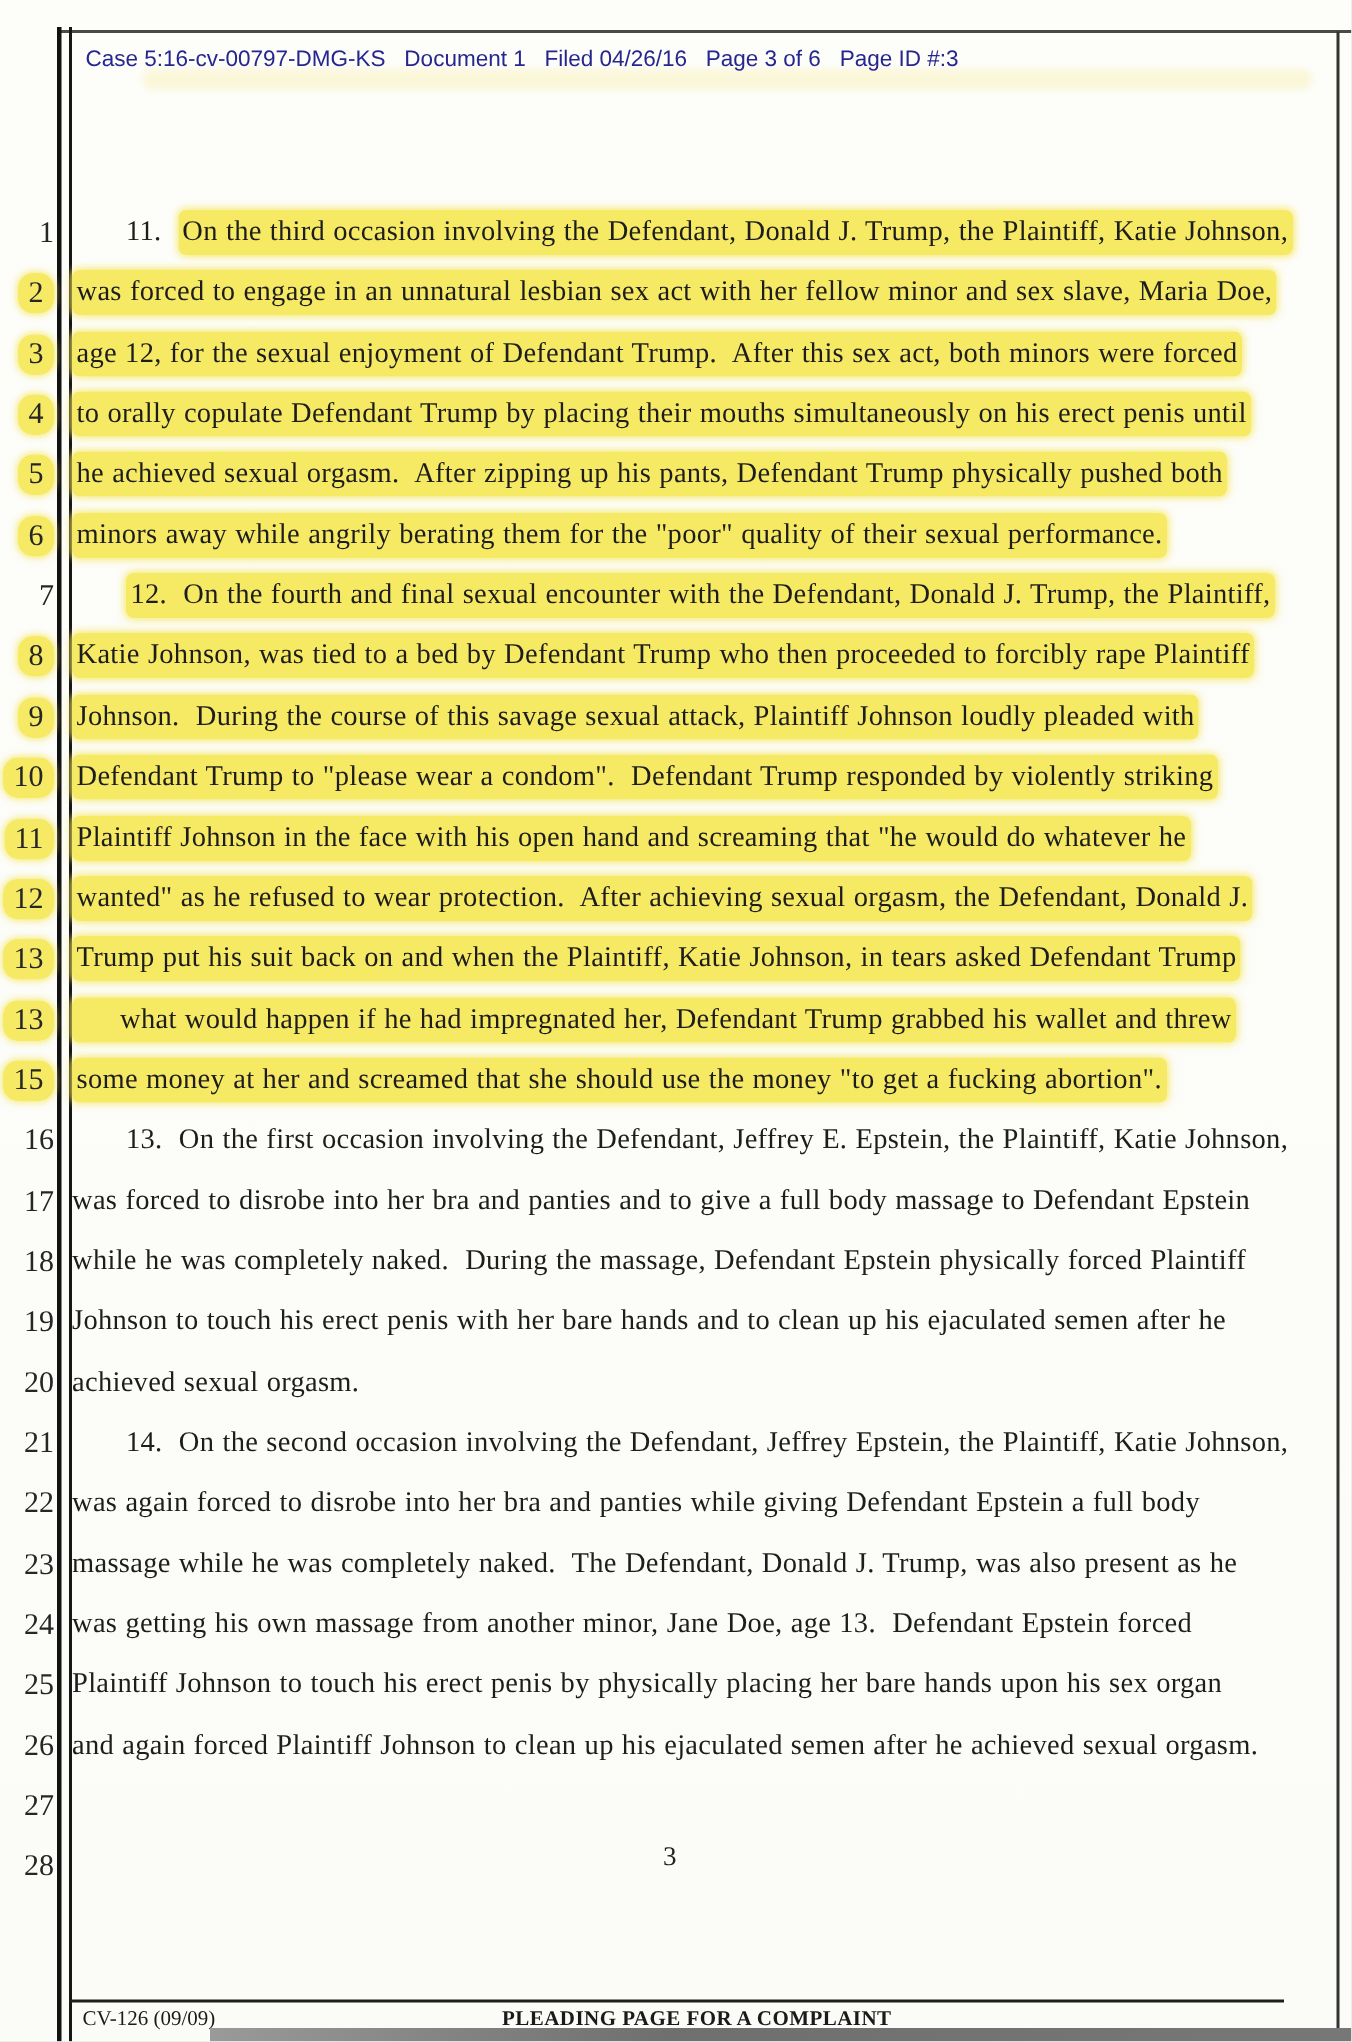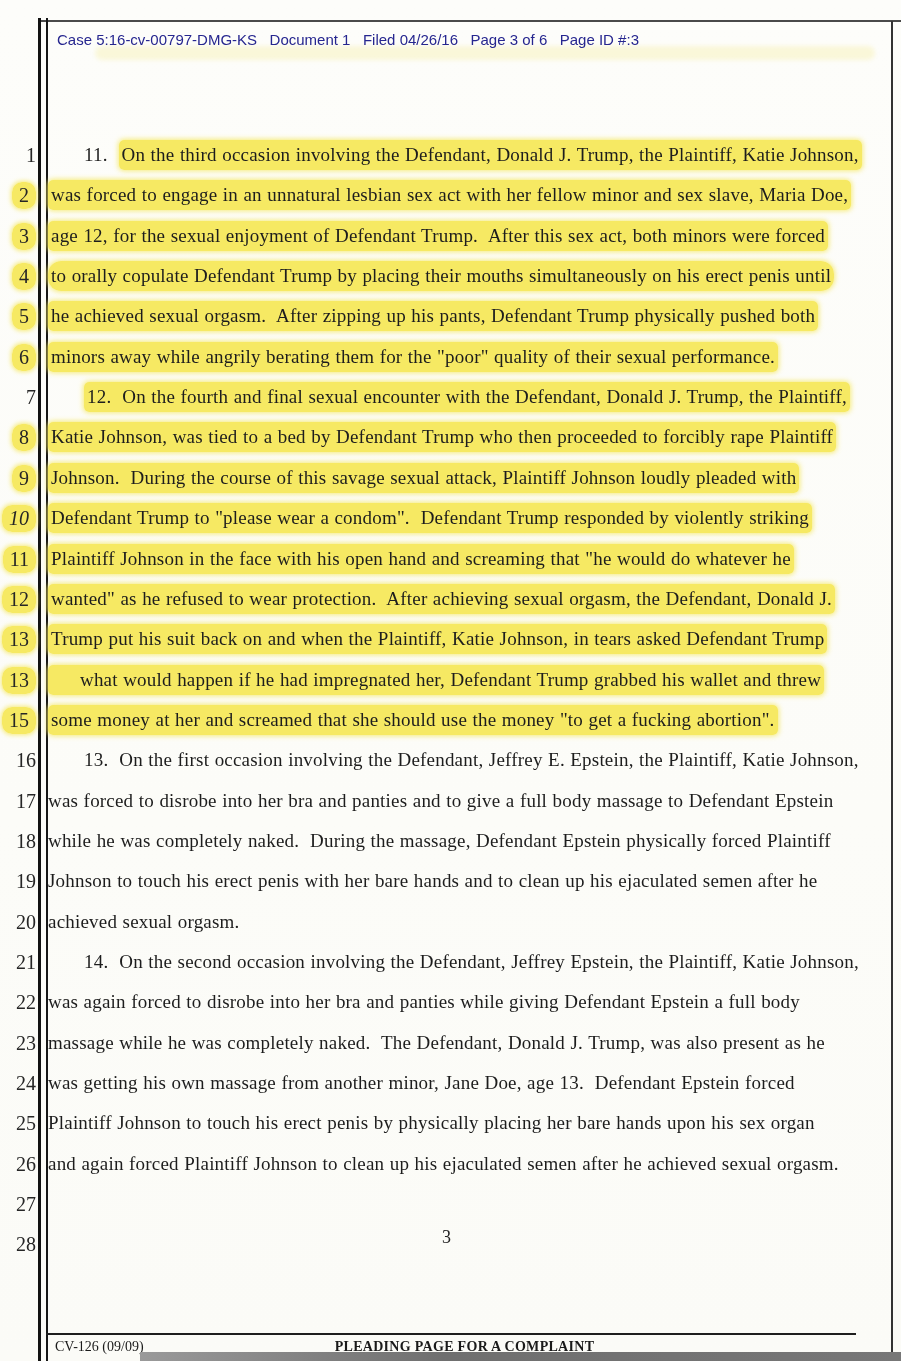--- a/index.html
+++ b/index.html
@@ -55,32 +55,32 @@
   <div class="stamp" style="color: rgb(38, 38, 143);">Case 5:16-cv-00797-DMG-KS   Document 1   Filed 04/26/16   Page 3 of 6   Page ID #:3</div>
 
   <div id="body-area">
       <div class="numcell" style="top: 135px;"><span>1</span></div>
       <div class="textcell indent" style="top: 135px;"><span>11.  </span><span class="hl" style="background: rgb(246, 233, 99); box-shadow: rgba(246, 233, 99, 0.85) 0px 0px 5px 1px;">On the third occasion involving the Defendant, Donald J. Trump, the Plaintiff, Katie Johnson,</span></div>
       <div class="numcell" style="top: 175px;"><span class="numhl" style="background: rgb(246, 233, 99); box-shadow: rgba(246, 233, 99, 0.85) 0px 0px 4px 1px;">2</span></div>
       <div class="textcell" style="top: 175px;"><span class="hl" style="background: rgb(246, 233, 99); box-shadow: rgba(246, 233, 99, 0.85) 0px 0px 5px 1px;">was forced to engage in an unnatural lesbian sex act with her fellow minor and sex slave, Maria Doe,</span></div>
       <div class="numcell" style="top: 216px;"><span class="numhl" style="background: rgb(246, 233, 99); box-shadow: rgba(246, 233, 99, 0.85) 0px 0px 4px 1px;">3</span></div>
       <div class="textcell" style="top: 216px;"><span class="hl" style="background: rgb(246, 233, 99); box-shadow: rgba(246, 233, 99, 0.85) 0px 0px 5px 1px;">age 12, for the sexual enjoyment of Defendant Trump.  After this sex act, both minors were forced</span></div>
       <div class="numcell" style="top: 256px;"><span class="numhl" style="background: rgb(246, 233, 99); box-shadow: rgba(246, 233, 99, 0.85) 0px 0px 4px 1px;">4</span></div>
-      <div class="textcell" style="top: 256px;"><span class="hl" style="background: rgb(246, 233, 99); box-shadow: rgba(246, 233, 99, 0.85) 0px 0px 5px 1px; border-radius: 13px;">to orally copulate Defendant Trump by placing their mouths simultaneously on his erect penis until</span></div>
+      <div class="textcell" style="top: 256px;"><span class="hl" style="background: rgb(246, 233, 99); box-shadow: rgba(246, 233, 99, 0.85) 0px 0px 5px 1px;">to orally copulate Defendant Trump by placing their mouths simultaneously on his erect penis until</span></div>
       <div class="numcell" style="top: 296px;"><span class="numhl" style="background: rgb(246, 233, 99); box-shadow: rgba(246, 233, 99, 0.85) 0px 0px 4px 1px;">5</span></div>
       <div class="textcell" style="top: 296px;"><span class="hl" style="background: rgb(246, 233, 99); box-shadow: rgba(246, 233, 99, 0.85) 0px 0px 5px 1px;">he achieved sexual orgasm.  After zipping up his pants, Defendant Trump physically pushed both</span></div>
       <div class="numcell" style="top: 337px;"><span class="numhl" style="background: rgb(246, 233, 99); box-shadow: rgba(246, 233, 99, 0.85) 0px 0px 4px 1px;">6</span></div>
       <div class="textcell" style="top: 337px;"><span class="hl" style="background: rgb(246, 233, 99); box-shadow: rgba(246, 233, 99, 0.85) 0px 0px 5px 1px;">minors away while angrily berating them for the "poor" quality of their sexual performance.</span></div>
       <div class="numcell" style="top: 377px;"><span>7</span></div>
       <div class="textcell indent" style="top: 377px;"><span class="hl" style="background: rgb(246, 233, 99); box-shadow: rgba(246, 233, 99, 0.85) 0px 0px 5px 1px;">12.  On the fourth and final sexual encounter with the Defendant, Donald J. Trump, the Plaintiff,</span></div>
       <div class="numcell" style="top: 417px;"><span class="numhl" style="background: rgb(246, 233, 99); box-shadow: rgba(246, 233, 99, 0.85) 0px 0px 4px 1px;">8</span></div>
       <div class="textcell" style="top: 417px;"><span class="hl" style="background: rgb(246, 233, 99); box-shadow: rgba(246, 233, 99, 0.85) 0px 0px 5px 1px;">Katie Johnson, was tied to a bed by Defendant Trump who then proceeded to forcibly rape Plaintiff</span></div>
       <div class="numcell" style="top: 458px;"><span class="numhl" style="background: rgb(246, 233, 99); box-shadow: rgba(246, 233, 99, 0.85) 0px 0px 4px 1px;">9</span></div>
       <div class="textcell" style="top: 458px;"><span class="hl" style="background: rgb(246, 233, 99); box-shadow: rgba(246, 233, 99, 0.85) 0px 0px 5px 1px;">Johnson.  During the course of this savage sexual attack, Plaintiff Johnson loudly pleaded with</span></div>
-      <div class="numcell" style="top: 498px; font-style: italic;"><span class="numhl" style="background: rgb(246, 233, 99); box-shadow: rgba(246, 233, 99, 0.85) 0px 0px 4px 1px;">10</span></div>
+      <div class="numcell" style="top: 498px;"><span class="numhl" style="background: rgb(246, 233, 99); box-shadow: rgba(246, 233, 99, 0.85) 0px 0px 4px 1px;">10</span></div>
       <div class="textcell" style="top: 498px;"><span class="hl" style="background: rgb(246, 233, 99); box-shadow: rgba(246, 233, 99, 0.85) 0px 0px 5px 1px;">Defendant Trump to "please wear a condom".  Defendant Trump responded by violently striking</span></div>
       <div class="numcell" style="top: 539px;"><span class="numhl" style="background: rgb(246, 233, 99); box-shadow: rgba(246, 233, 99, 0.85) 0px 0px 4px 1px;">11</span></div>
       <div class="textcell" style="top: 539px;"><span class="hl" style="background: rgb(246, 233, 99); box-shadow: rgba(246, 233, 99, 0.85) 0px 0px 5px 1px;">Plaintiff Johnson in the face with his open hand and screaming that "he would do whatever he</span></div>
       <div class="numcell" style="top: 579px;"><span class="numhl" style="background: rgb(246, 233, 99); box-shadow: rgba(246, 233, 99, 0.85) 0px 0px 4px 1px;">12</span></div>
       <div class="textcell" style="top: 579px;"><span class="hl" style="background: rgb(246, 233, 99); box-shadow: rgba(246, 233, 99, 0.85) 0px 0px 5px 1px;">wanted" as he refused to wear protection.  After achieving sexual orgasm, the Defendant, Donald J.</span></div>
       <div class="numcell" style="top: 619px;"><span class="numhl" style="background: rgb(246, 233, 99); box-shadow: rgba(246, 233, 99, 0.85) 0px 0px 4px 1px;">13</span></div>
       <div class="textcell" style="top: 619px;"><span class="hl" style="background: rgb(246, 233, 99); box-shadow: rgba(246, 233, 99, 0.85) 0px 0px 5px 1px;">Trump put his suit back on and when the Plaintiff, Katie Johnson, in tears asked Defendant Trump</span></div>
       <div class="numcell" style="top: 660px;"><span class="numhl" style="background: rgb(246, 233, 99); box-shadow: rgba(246, 233, 99, 0.85) 0px 0px 4px 1px;">13</span></div>
       <div class="textcell" style="top: 660px;"><span class="hl" style="background: rgb(246, 233, 99); box-shadow: rgba(246, 233, 99, 0.85) 0px 0px 5px 1px; padding-left: 32px;">what would happen if he had impregnated her, Defendant Trump grabbed his wallet and threw</span></div>
       <div class="numcell" style="top: 700px;"><span class="numhl" style="background: rgb(246, 233, 99); box-shadow: rgba(246, 233, 99, 0.85) 0px 0px 4px 1px;">15</span></div>

